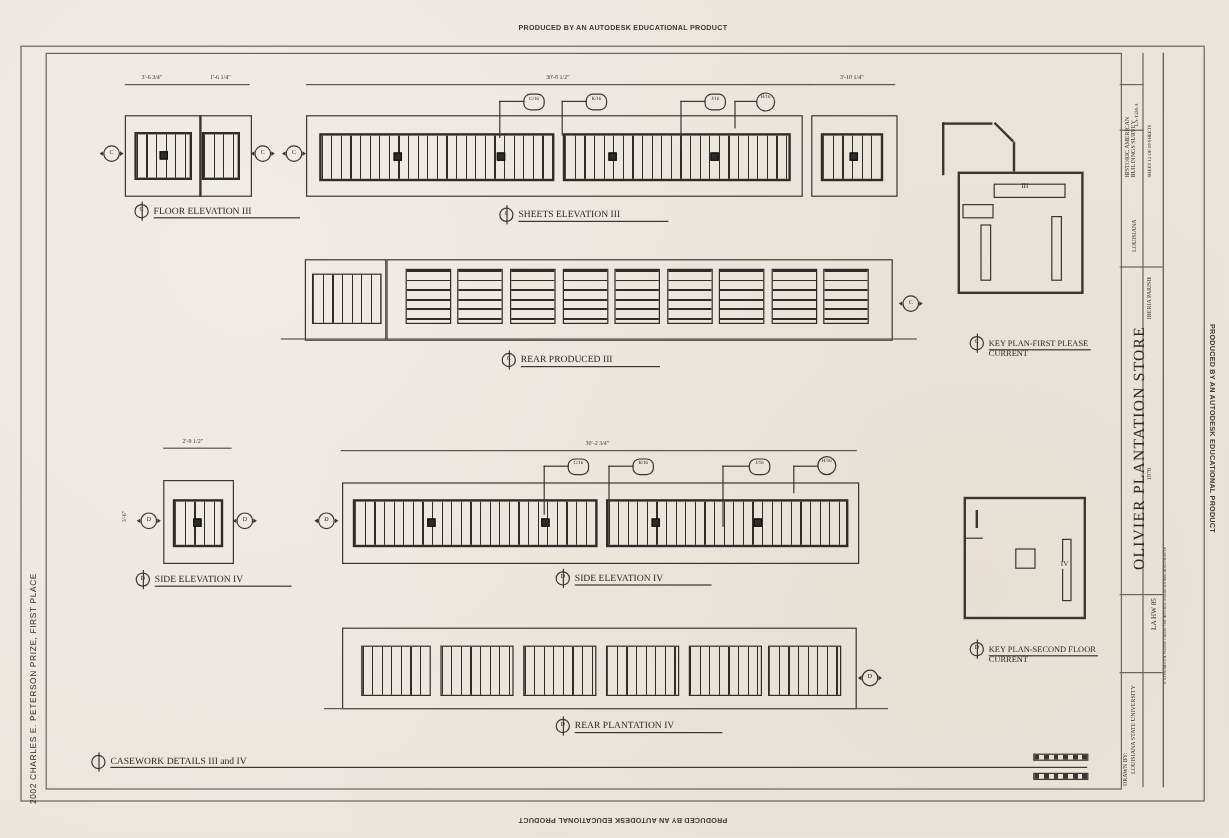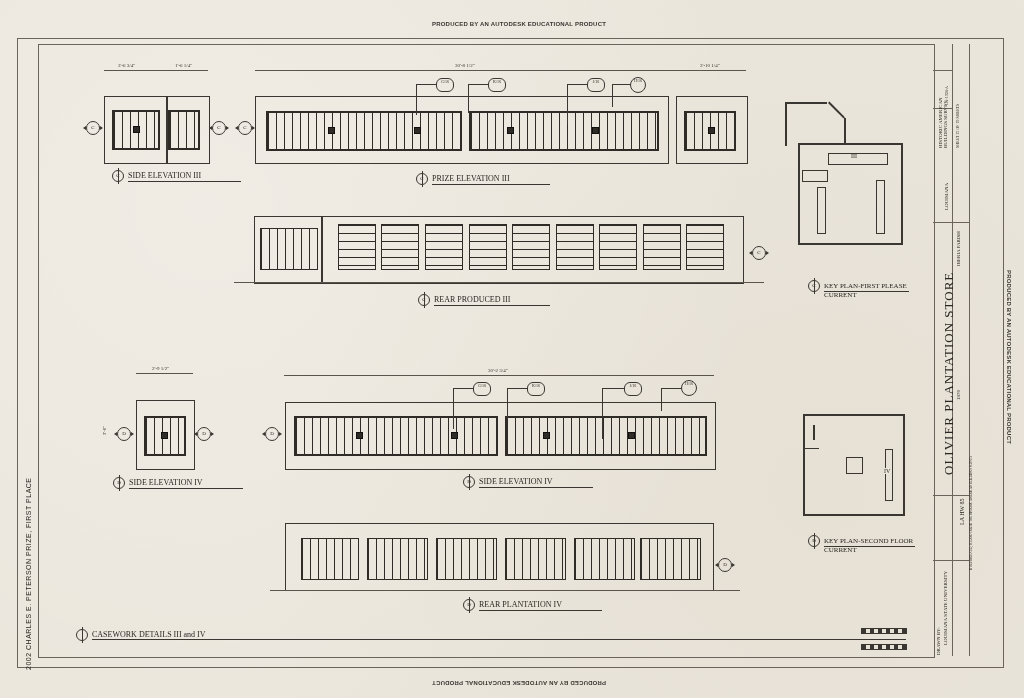--- a/index.html
+++ b/index.html
@@ -55,21 +55,21 @@
   <div class="dim" style="left:118px;top:63px;">3'-6 3/4"</div>
   <div class="dim" style="left:175px;top:63px;">1'-6 1/4"</div>
   <div class="box" style="left:104px;top:96px;width:104px;height:66px;"></div>
   <div class="box" style="left:166px;top:96px;width:0;height:66px;"></div>
   <div class="cabinet" style="left:112px;top:110px;width:44px;height:36px;">
       <div class="knob" style="left:19px;top:14px;"></div>
     </div>
   <div class="cabinet" style="left:168px;top:110px;width:28px;height:36px;"></div>
   <div class="marker" style="left:86px;top:121px;">C</div>
   <div class="marker" style="left:212px;top:121px;">C</div>
-  <div class="label" style="left:112px;top:170px;"><span class="tag">C</span><span class="txt">SIDE ELEVATION III</span></div>
+  <div class="label" style="left:112px;top:170px;"><span class="tag">C</span><span class="txt">FLOOR ELEVATION III</span></div>
 </div>
 
 <div>
   <div class="marker" style="left:238px;top:121px;">C</div>
   <div class="dimline" style="left:255px;top:70px;width:420px;"></div>
   <div class="dim" style="left:455px;top:63px;">30'-8 1/2"</div>
   <div class="dimline" style="left:674px;top:70px;width:72px;"></div>
   <div class="dim" style="left:700px;top:63px;">3'-10 1/4"</div>
   <div class="box" style="left:255px;top:96px;width:412px;height:66px;"></div>
   <div class="box" style="left:676px;top:96px;width:70px;height:66px;"></div>
@@ -85,21 +85,21 @@
       <div class="knob" style="left:22px;top:14px;"></div>
     </div>
   <div class="leader" style="left:416px;top:84px;width:20px;height:30px;"></div>
   <div class="hexref" style="left:436px;top:78px;">G/16</div>
   <div class="leader" style="left:468px;top:84px;width:20px;height:28px;"></div>
   <div class="hexref" style="left:488px;top:78px;">K/16</div>
   <div class="leader" style="left:567px;top:84px;width:20px;height:40px;"></div>
   <div class="hexref" style="left:587px;top:78px;">J/16</div>
   <div class="leader" style="left:612px;top:84px;width:18px;height:22px;"></div>
   <div class="hexref" style="left:630px;top:77px;border-radius:50%;width:14px;height:14px;">H/16</div>
-  <div class="label" style="left:416px;top:173px;"><span class="tag">C</span><span class="txt">PRIZE ELEVATION III</span></div>
+  <div class="label" style="left:416px;top:173px;"><span class="tag">C</span><span class="txt">SHEETS ELEVATION III</span></div>
 </div>
 
 <div>
   <div class="box" style="left:254px;top:216px;width:66px;height:66px;"></div>
   <div class="cabinet" style="left:260px;top:228px;width:56px;height:40px;border-width:1px;"></div>
   <div class="box" style="left:322px;top:216px;width:420px;height:66px;"></div>
   <div>
     <div class="cabinet h" style="left:338px;top:224px;width:36px;height:44px;"></div>
     <div class="cabinet h" style="left:381px;top:224px;width:36px;height:44px;"></div>
     <div class="cabinet h" style="left:425px;top:224px;width:36px;height:44px;"></div>

